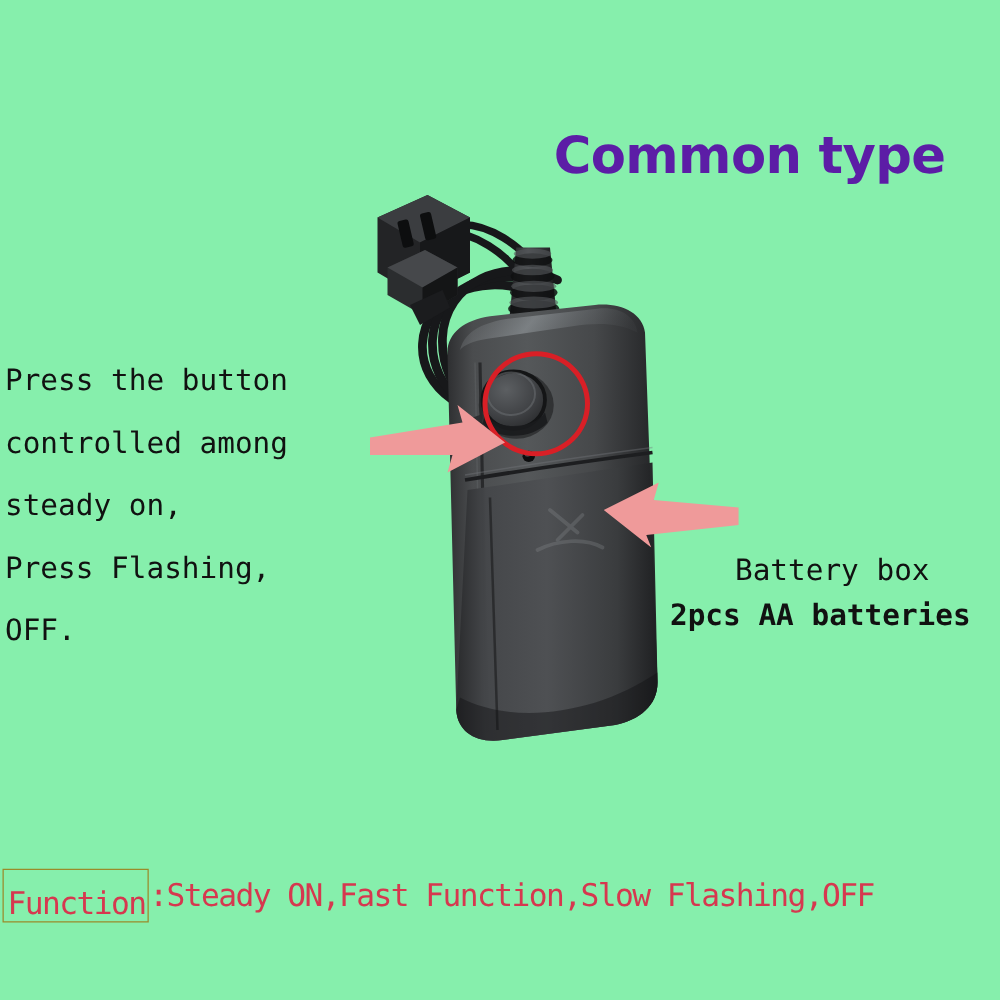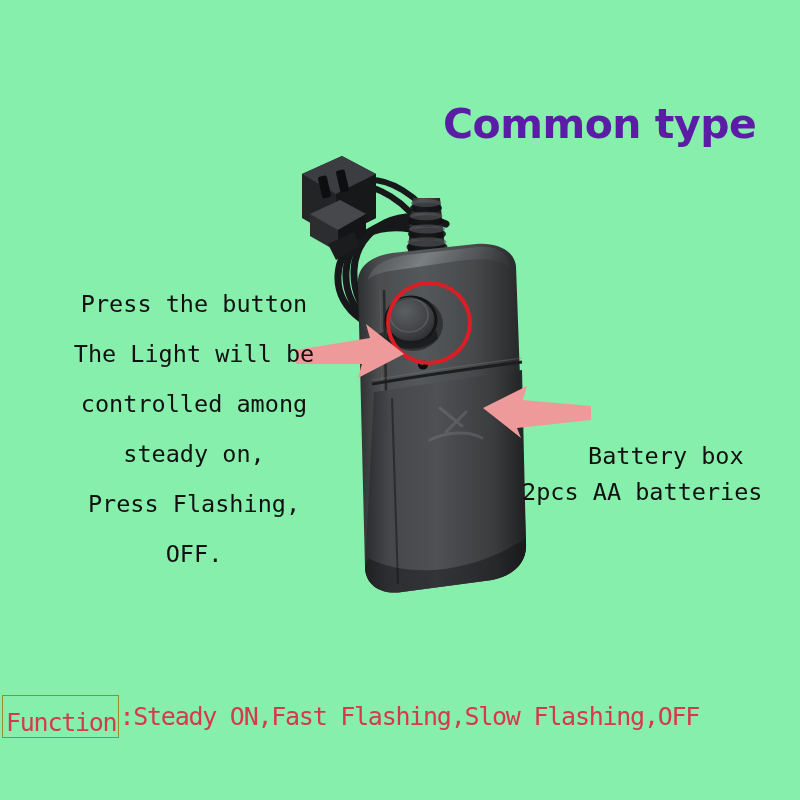--- a/index.html
+++ b/index.html
@@ -27,43 +27,42 @@
     font-weight: bold;
     font-size: 41px;
     letter-spacing: -0.5px;
     color: #5c1da6;
     white-space: nowrap;
   }
 
   
   #instructions {
     position: absolute;
-    left: 39px;
+    left: 4px;
     top: 279px;
     width: 310px;
-    text-align: center;
   }
   #instructions .line {
     font-family: "DejaVu Sans Mono", monospace;
     font-size: 23.5px;
     line-height: 50px;
     color: #111111;
     white-space: nowrap;
   }
 
   
   .right-label {
     position: absolute;
     font-family: "DejaVu Sans Mono", monospace;
     font-size: 23.5px;
     color: #111111;
     white-space: nowrap;
   }
   #label-battery-box { left: 588px; top: 442px; }
-  #label-batteries   { left: 522px; top: 478px; }
+  #label-batteries   { left: 536px; top: 478px; font-weight: bold; }
 
   
   .arrow { position: absolute; }
   #arrow-left  { left: 296px; top: 324px; }
   #arrow-right { left: 483px; top: 386px; }
 
   
   #device {
     position: absolute;
     left: 280px;
@@ -256,30 +255,29 @@
   </div>
 
   <div class="arrow" id="arrow-right">
     <svg width="108" height="52" viewBox="0 0 108 52" xmlns="http://www.w3.org/2000/svg">
       <path d="M108 34 L34 42 L38 52 L0 22 L44 0 L40 14 L108 20 Z" fill="#ef9a9a"></path>
     </svg>
   </div>
 
   <div id="instructions">
     <div class="line">Press the button</div>
-    <div class="line">The Light will be</div>
     <div class="line">controlled among</div>
     <div class="line">steady on,</div>
     <div class="line">Press Flashing,</div>
     <div class="line">OFF.</div>
   </div>
 
   <div class="right-label" id="label-battery-box">Battery box</div>
 
   <div class="right-label" id="label-batteries">2pcs AA batteries</div>
 
   <div id="banner">
     <span id="function-box" class="red-text">Function</span>
     <span class="red-text">:</span>
-    <span class="red-text">Steady ON,Fast Flashing,Slow Flashing,OFF</span>
+    <span class="red-text">Steady ON,Fast Function,Slow Flashing,OFF</span>
   </div>
 
 </div>
 
 </body></html>

